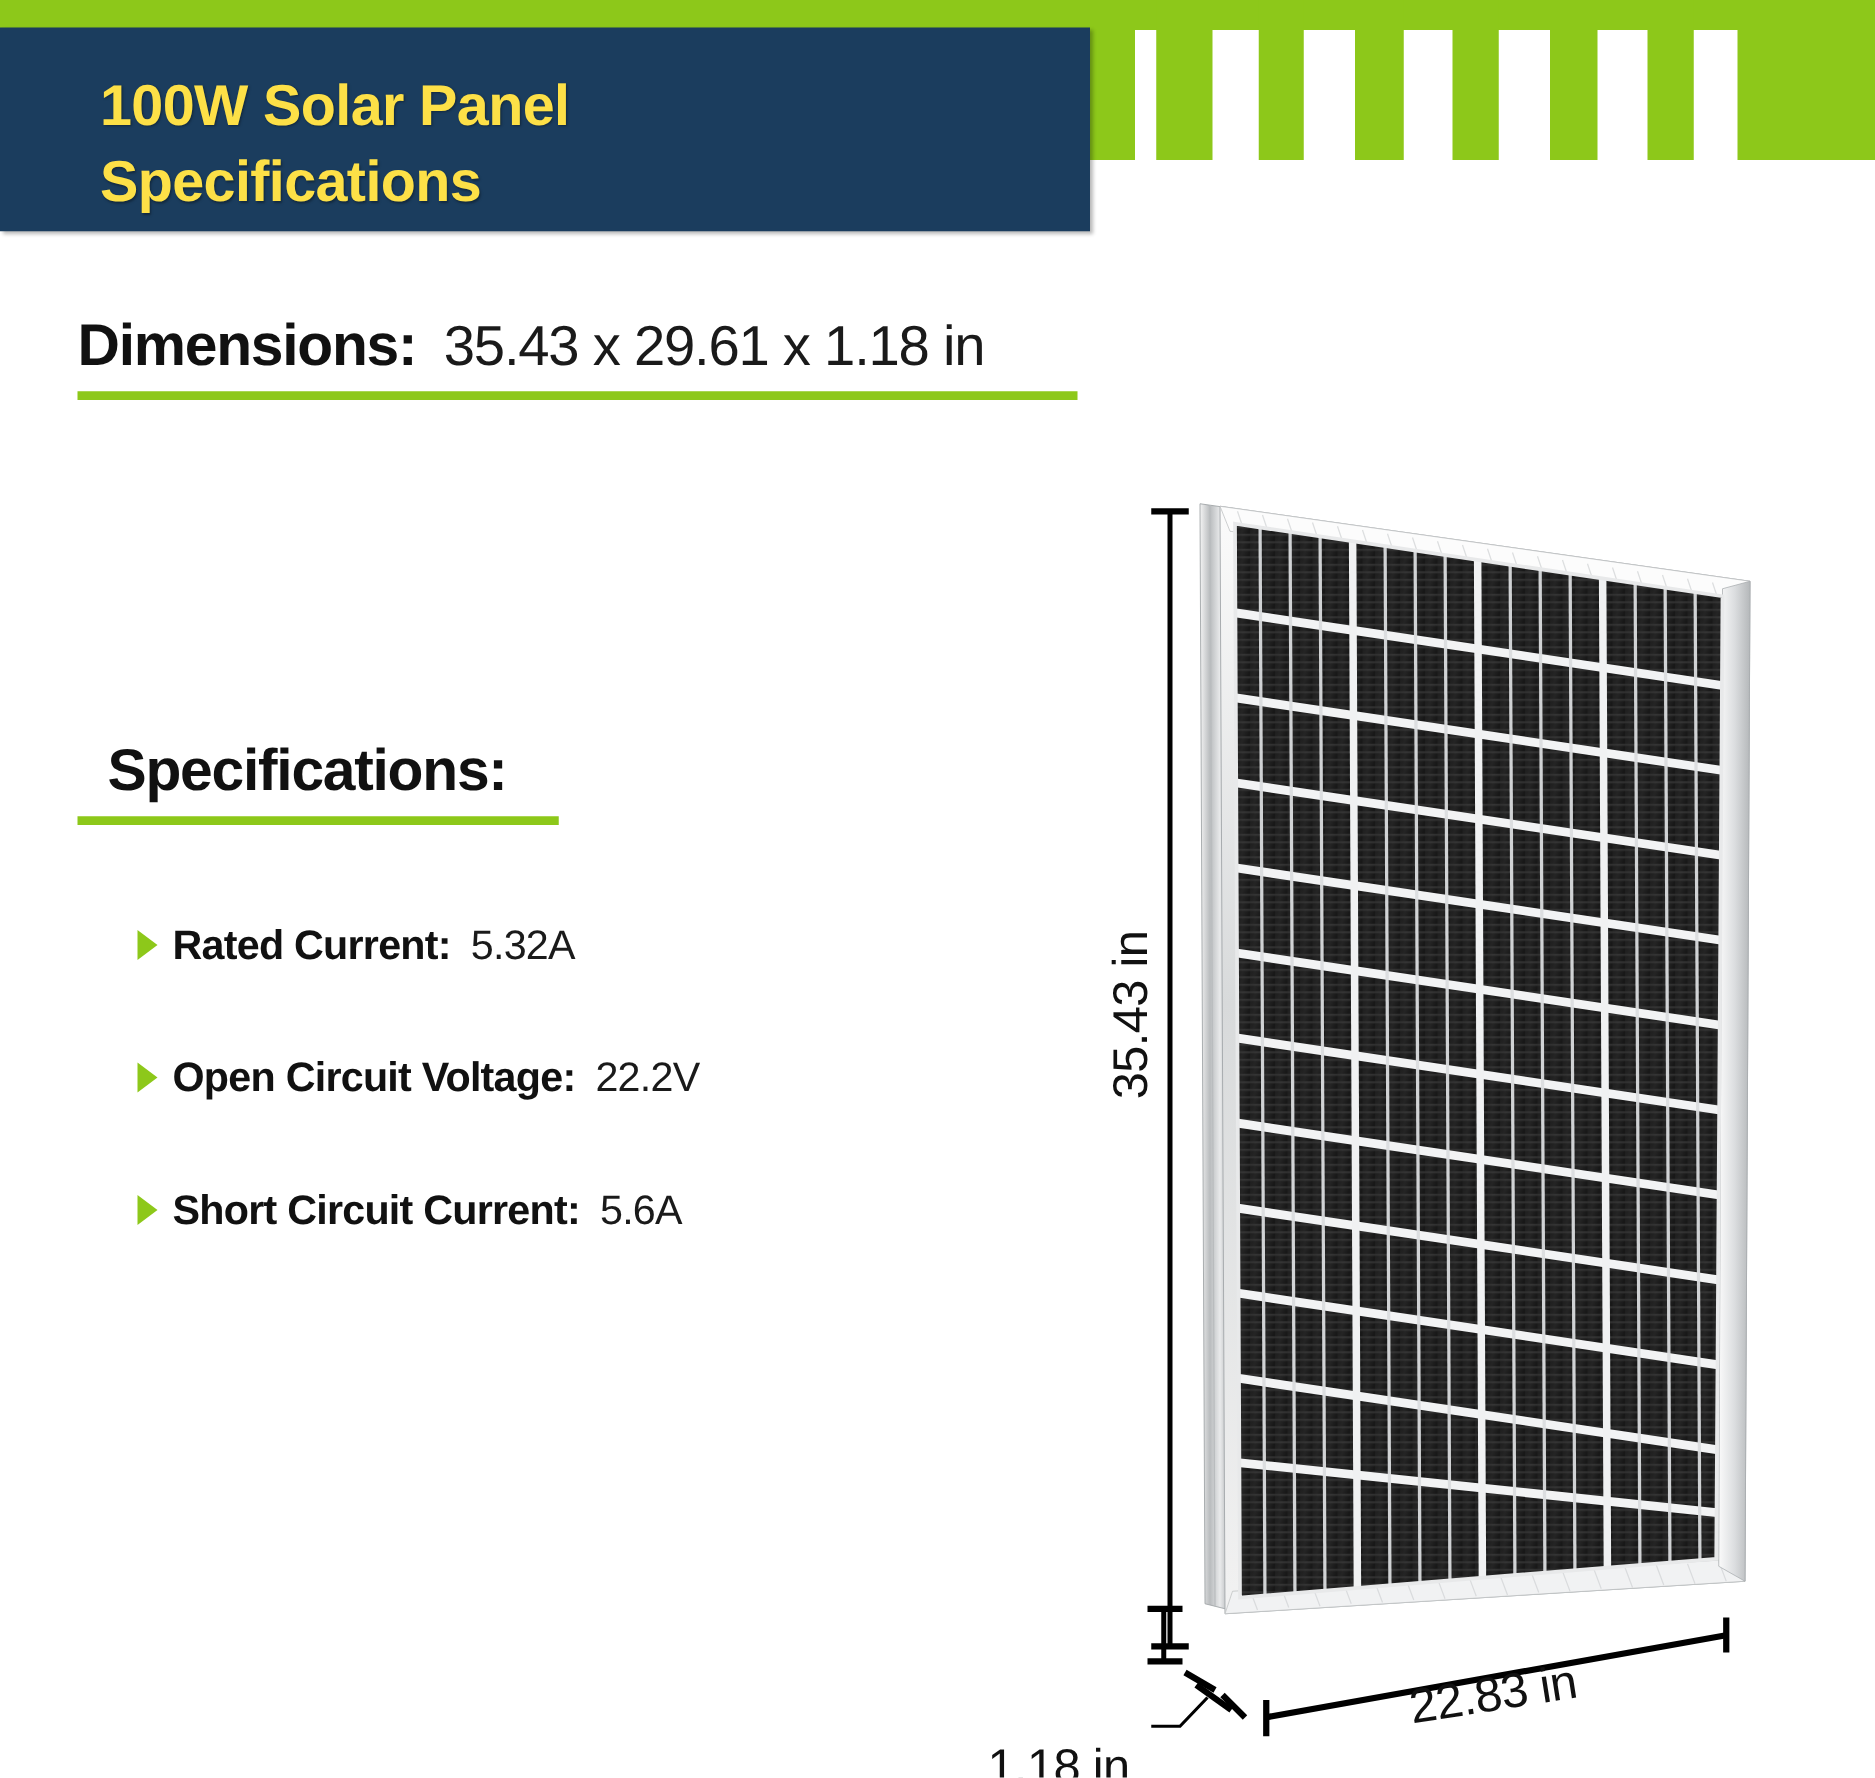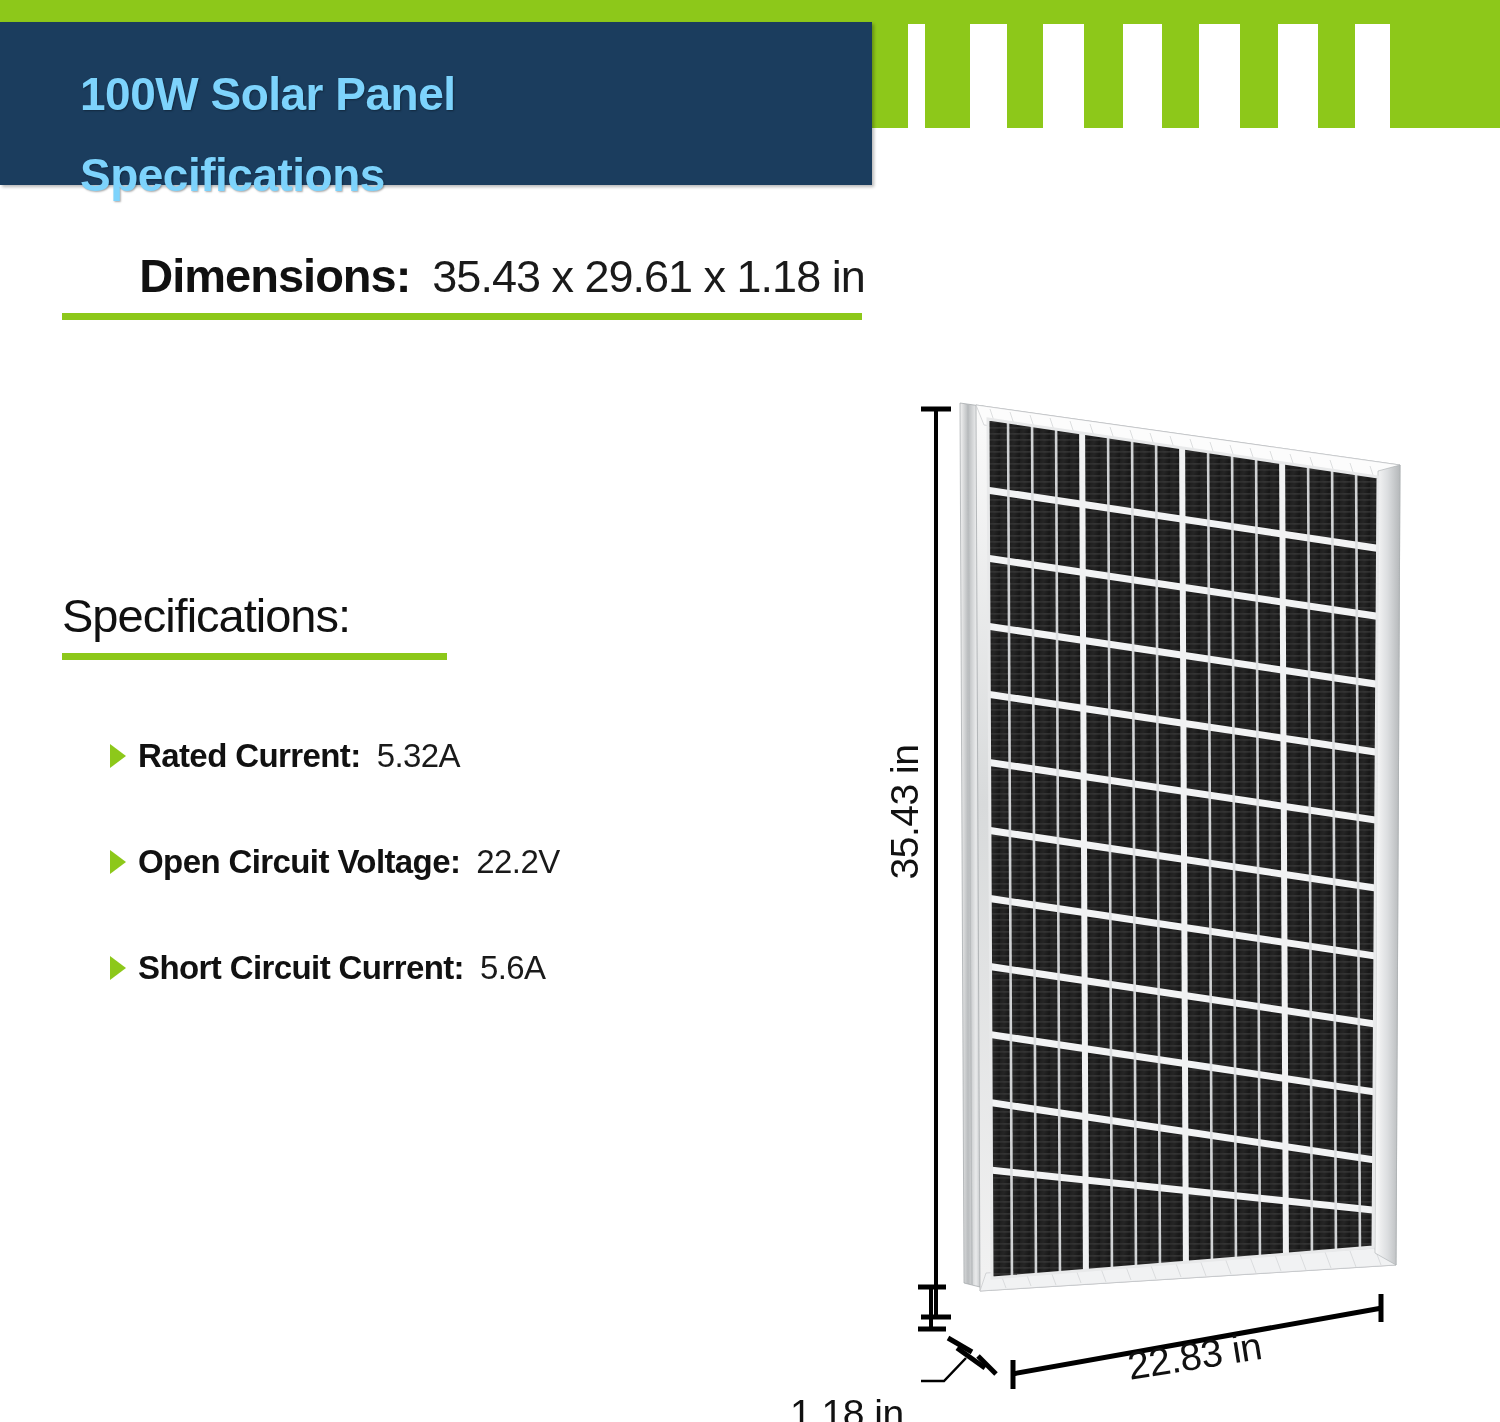--- a/index.html
+++ b/index.html
@@ -32,36 +32,35 @@
   .title-box {
     position:absolute;
     left:0px; top:22px;
     width:872px; height:163px;
     background:#1B3D5E;
     box-shadow: 2px 2px 3px rgba(0,0,0,0.28);
   }
   .title-text {
     position:absolute;
     left:80px; top:32px;
-    color:#7dd3fc;
+    color:#fde047;
     font-family:"Liberation Sans", sans-serif;
     font-weight:bold;
     font-size:46px;
-    line-height:81px;
+    line-height:61px;
     letter-spacing:-0.5px;
     text-shadow:1px 1px 2px rgba(0,0,0,0.35);
     white-space:pre-line;
   }
 
   
   .info-block { position:absolute; left:62px; }
   .kv-row {
     display:flex; align-items:baseline;
     white-space:nowrap;
-    justify-content:center;
   }
   .kv-label {
     font-family:"Liberation Sans", sans-serif;
     font-weight:bold;
     color:#111111;
     font-size:47px;
     letter-spacing:-1px;
   }
   .kv-value {
     font-family:"Liberation Sans", sans-serif;
@@ -73,24 +72,25 @@
   }
   .rule {
     height:7px;
     background:#8DC81A;
     margin-top:10px;
   }
 
   
   .spec-head {
     font-family:"Liberation Sans", sans-serif;
-    font-weight:normal;
+    font-weight:bold;
     color:#111111;
     font-size:47px;
     letter-spacing:-1px;
+    margin-left:24px;
   }
 
   
   .bullets { position:absolute; left:110px; top:728px; }
   .bullet-row {
     display:flex; align-items:center;
     height:56px;
     margin-bottom:50px;
     white-space:nowrap;
   }

